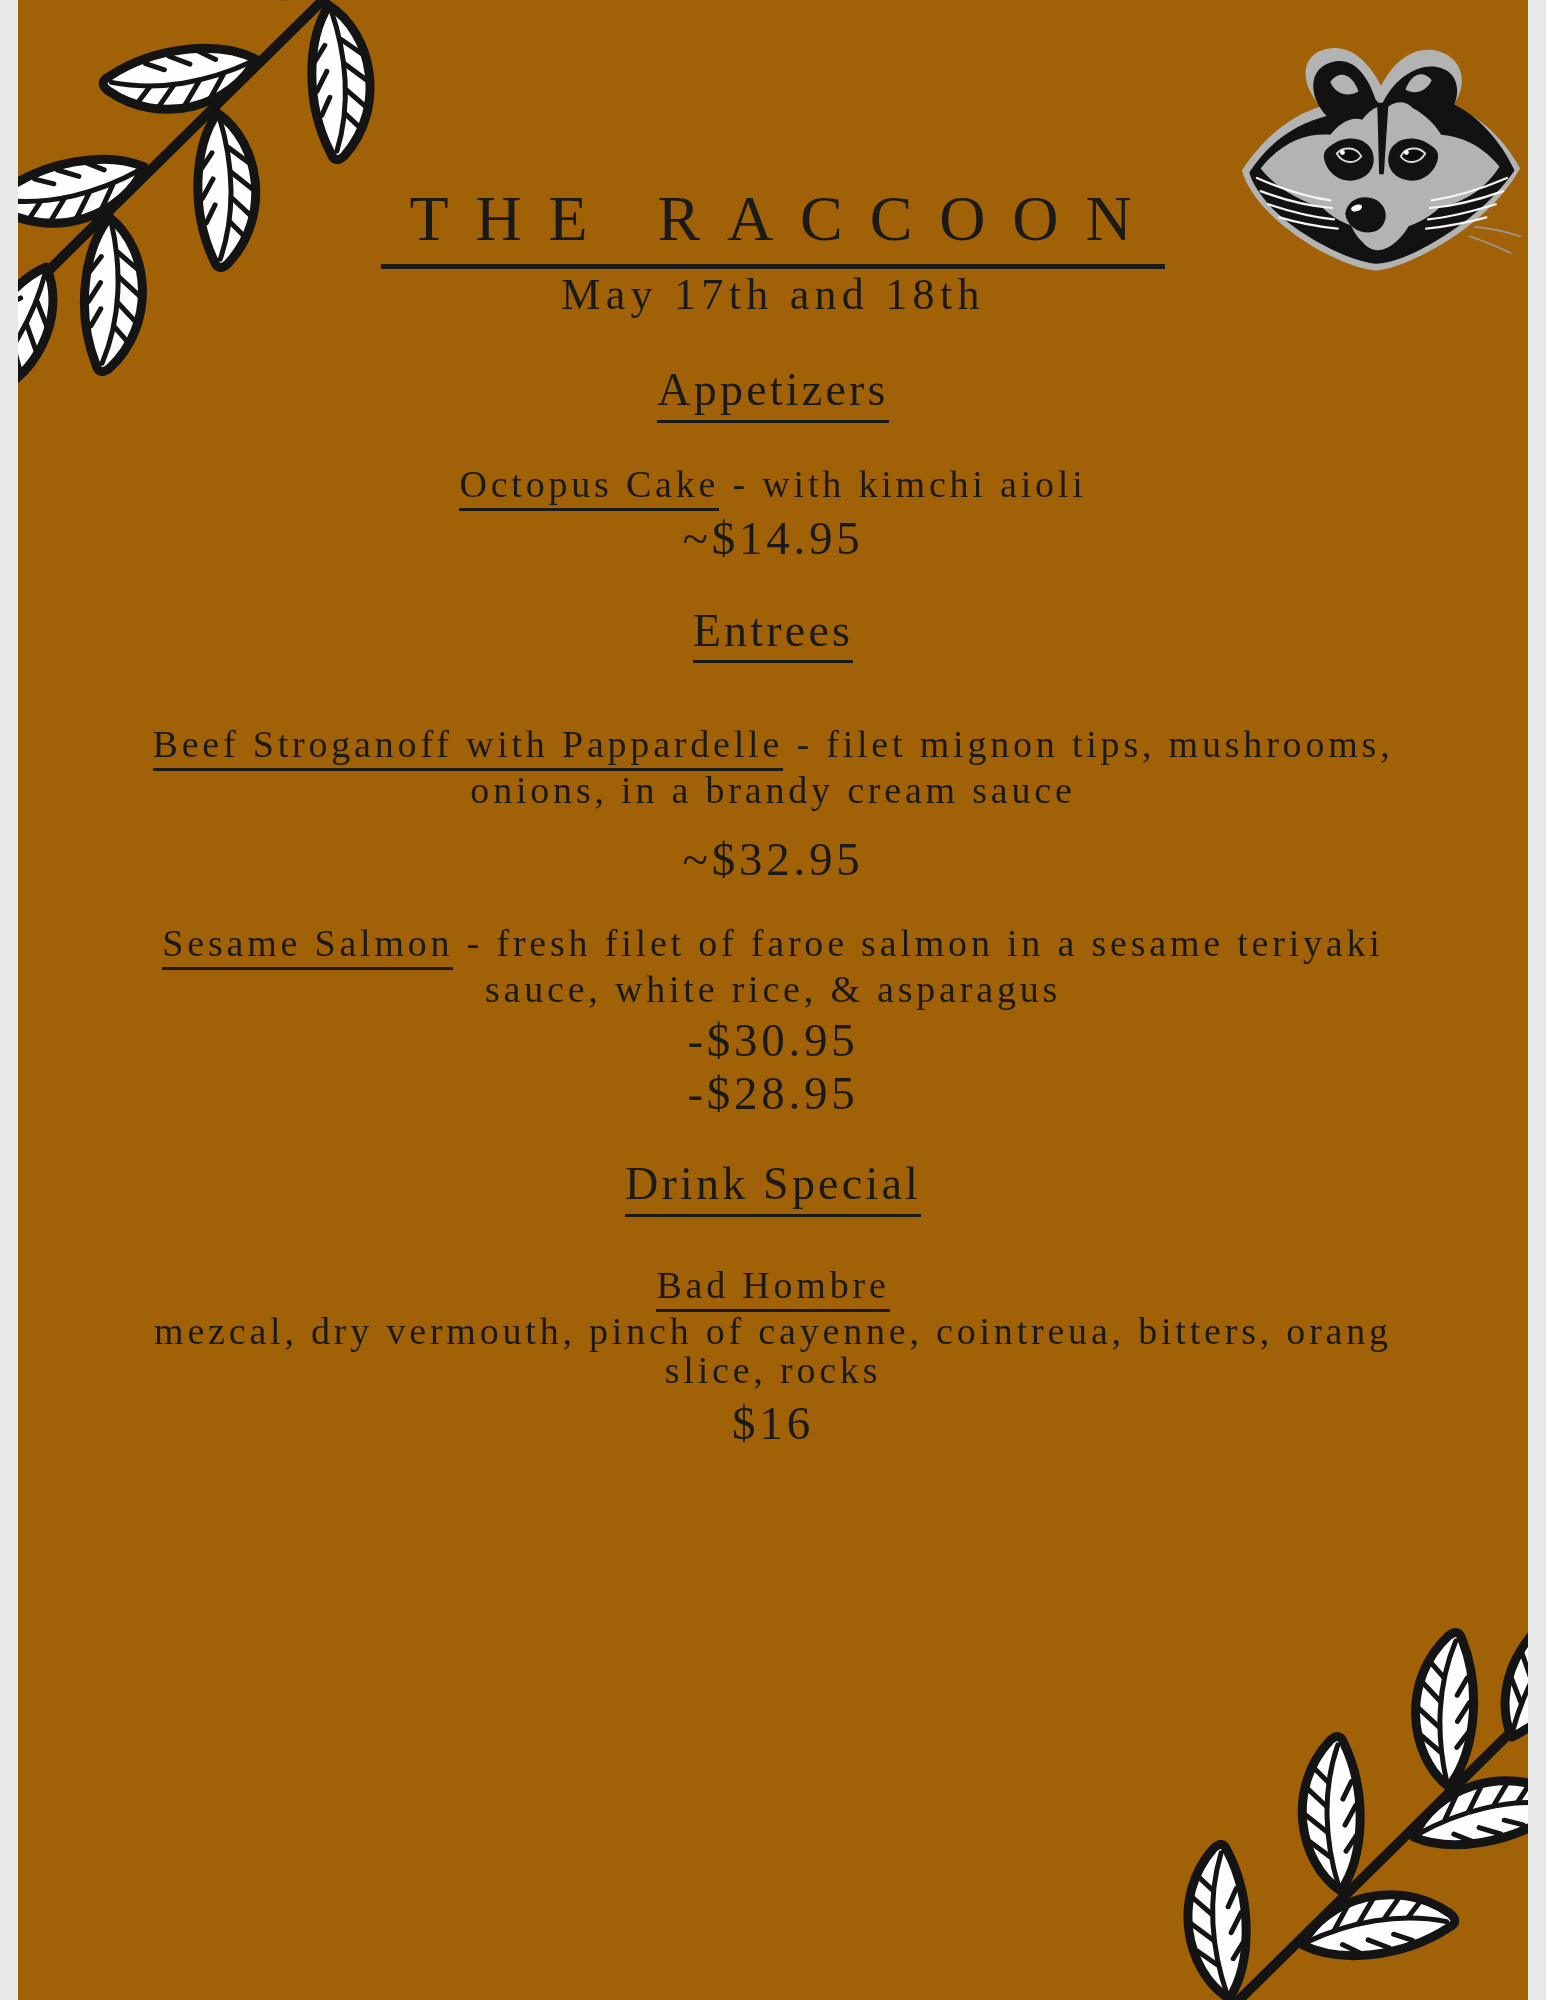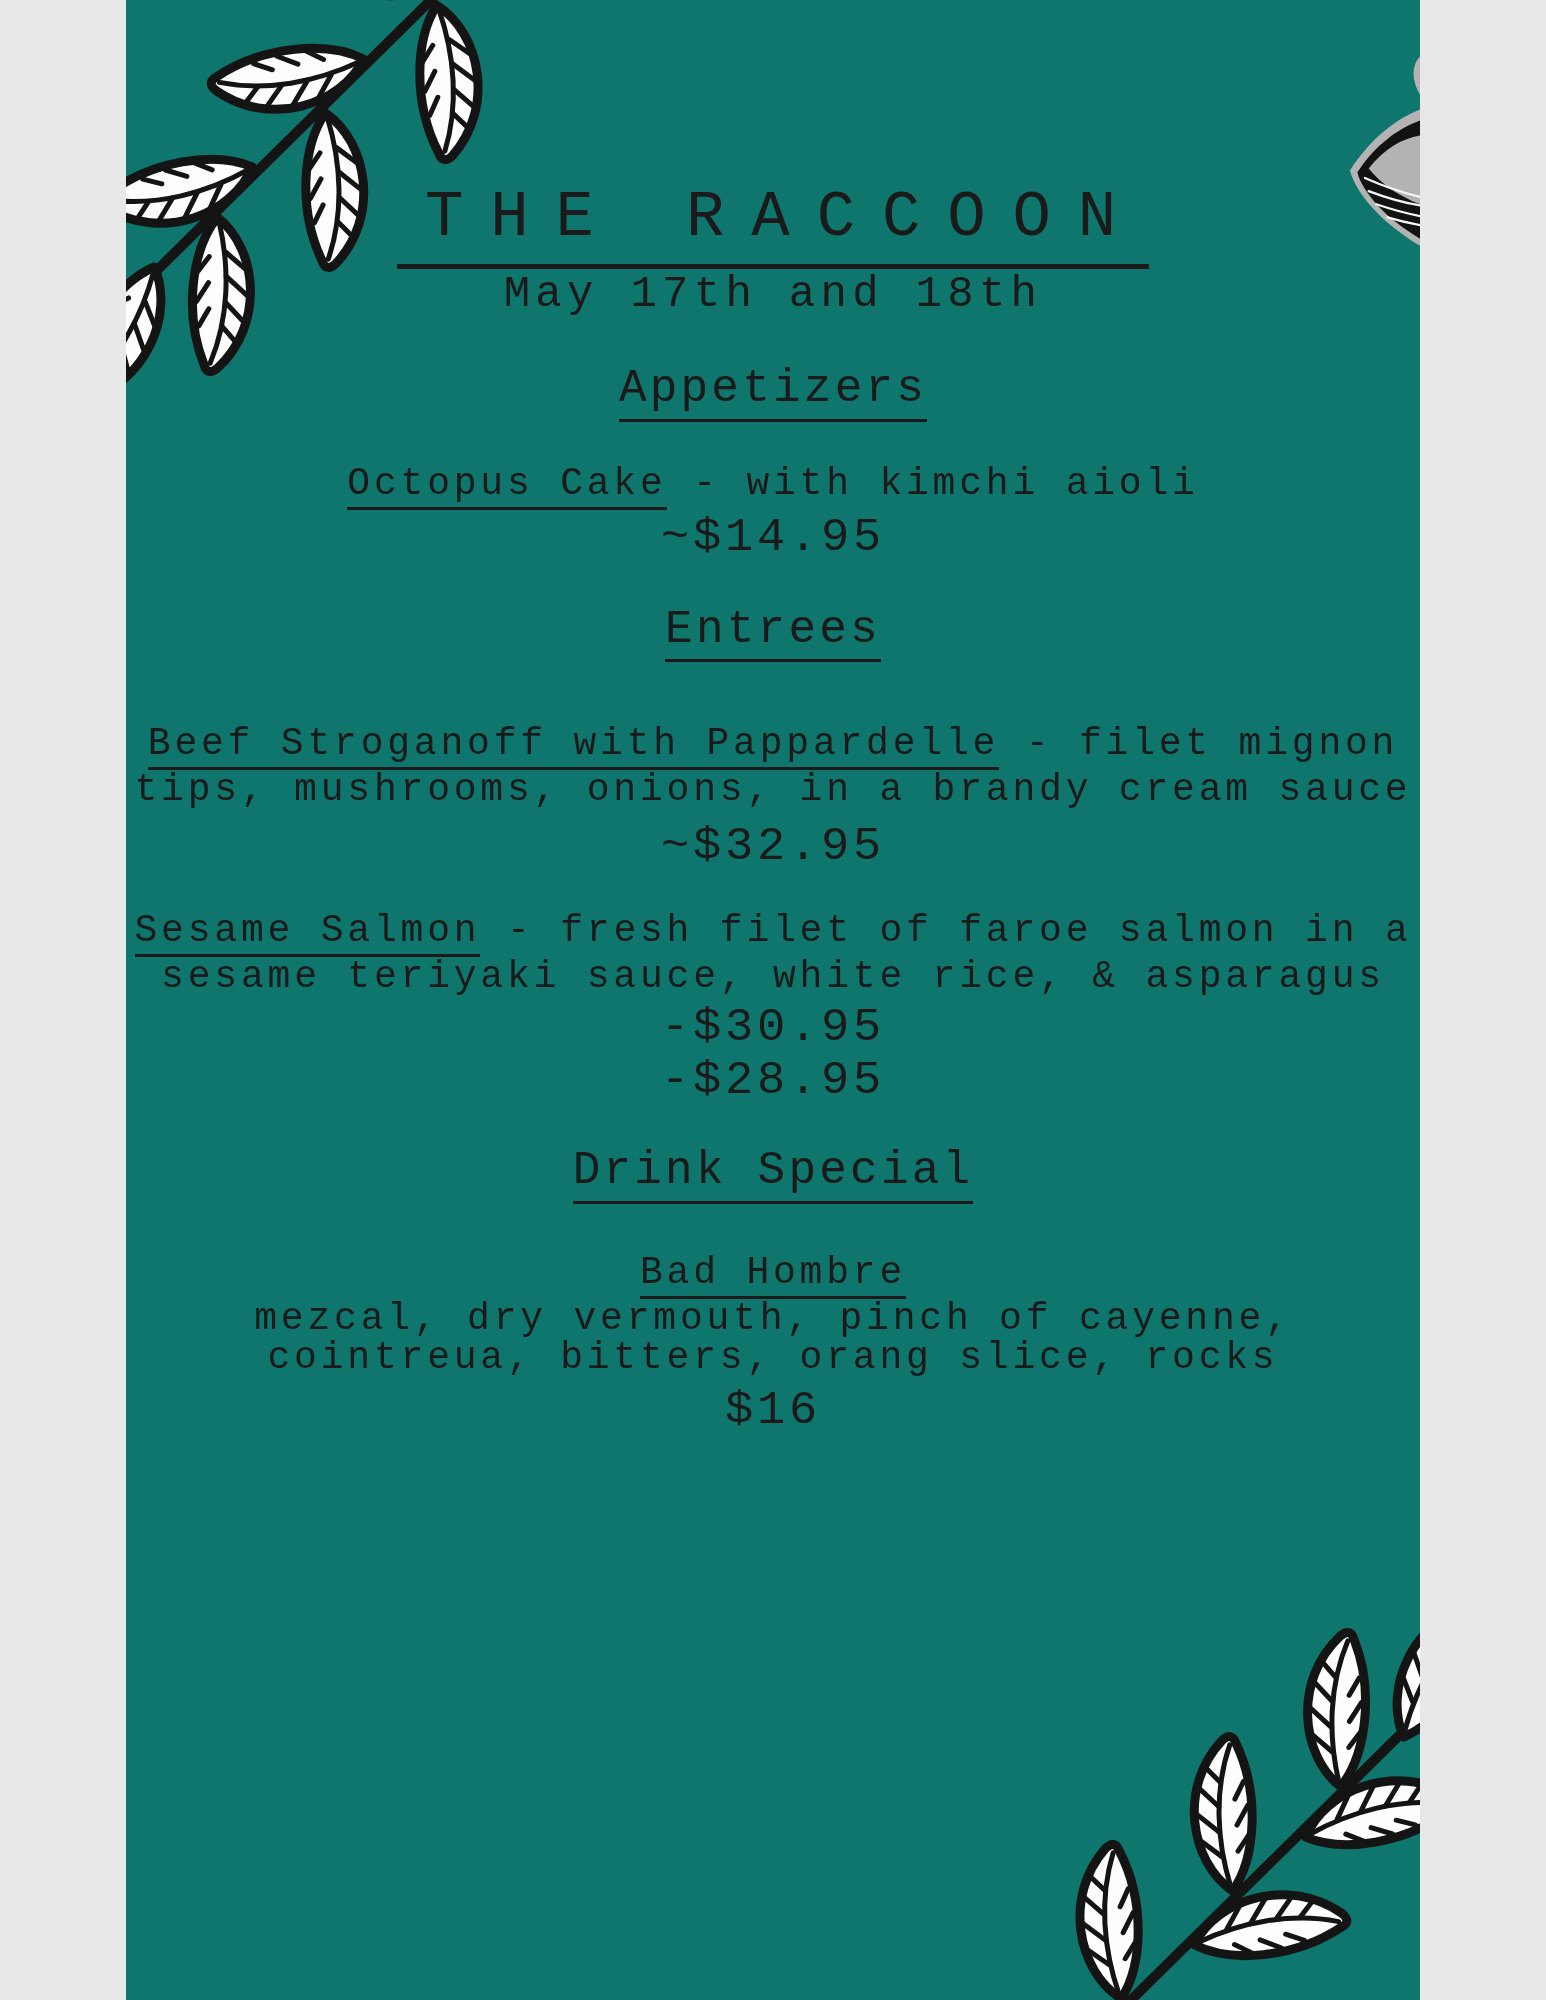--- a/index.html
+++ b/index.html
@@ -1,19 +1,19 @@
 <!DOCTYPE html>
 <html><head>
 <meta charset="utf-8">
 <style>
   html,body{margin:0;padding:0;background:#e8e8e8;}
   .page{
-    position:relative; width:1294px; height:2000px; margin:0 auto;
-    background:#0f766e; overflow:hidden; color:#1a1a1a;
-    font-family:Liberation Mono, monospace;
+    position:relative; width:1510px; height:2000px; margin:0 auto;
+    background:#a16207; overflow:hidden; color:#1a1a1a;
+    font-family:Liberation Serif, serif;
   }
   .content{
     position:absolute; left:0; top:185px; width:100%;
     display:flex; flex-direction:column; align-items:center;
     text-align:center;
   }
   .content p, .content h1, .content h2{margin:0;}
   .title{
     font-size:64px; font-weight:normal; letter-spacing:0.42em; line-height:1.05;
     display:inline-block; border-bottom:5px solid #1a1a1a;
@@ -132,21 +132,21 @@
     </p>
     <p class="price" style="margin-top:8px">~$14.95</p>
 
     <h2 class="heading" style="margin-top:48px">
       <span class="u">Entrees</span>
     </h2>
     <p class="item-line" style="margin-top:62px; max-width:1340px">
       <span class="uname">Beef Stroganoff with Pappardelle</span>
       <span>- filet mignon tips, mushrooms, onions, in a brandy cream sauce</span>
     </p>
-    <p class="price" style="margin-top:18px">~$32.95</p>
+    <p class="price" style="margin-top:30px">~$32.95</p>
 
     <p class="item-line" style="margin-top:45px; max-width:1340px">
       <span class="uname">Sesame Salmon</span>
       <span>- fresh filet of faroe salmon in a sesame teriyaki sauce, white rice, &amp; asparagus</span>
     </p>
     <p class="price" style="margin-top:12px">-$30.95</p>
 
     <p class="price" style="margin-top:14px">-$28.95</p>
 
     <h2 class="heading" style="margin-top:46px">

